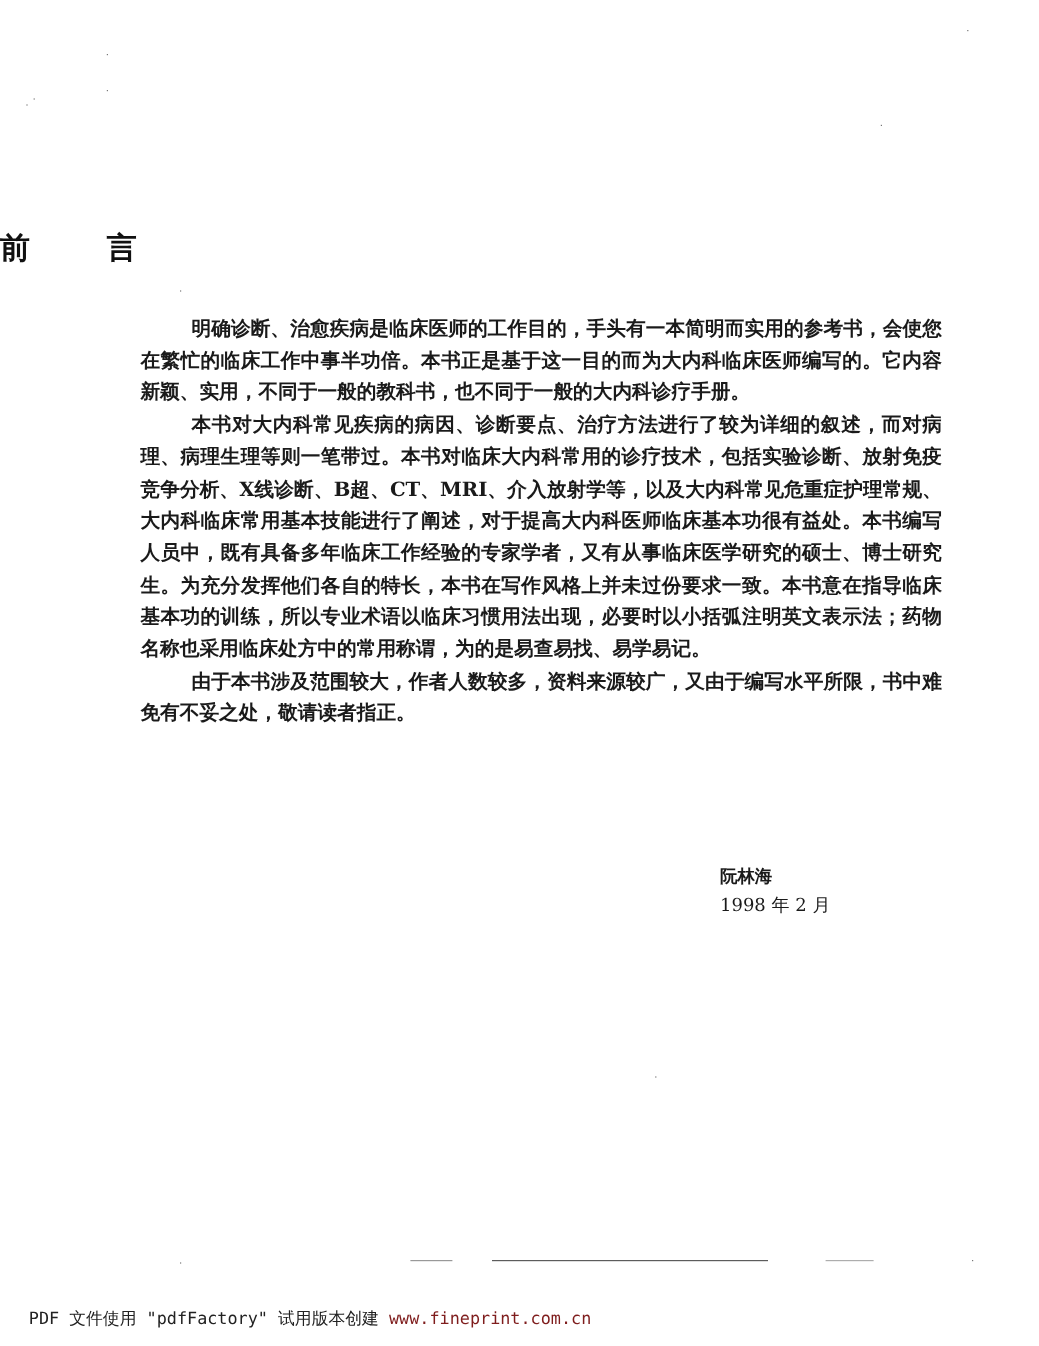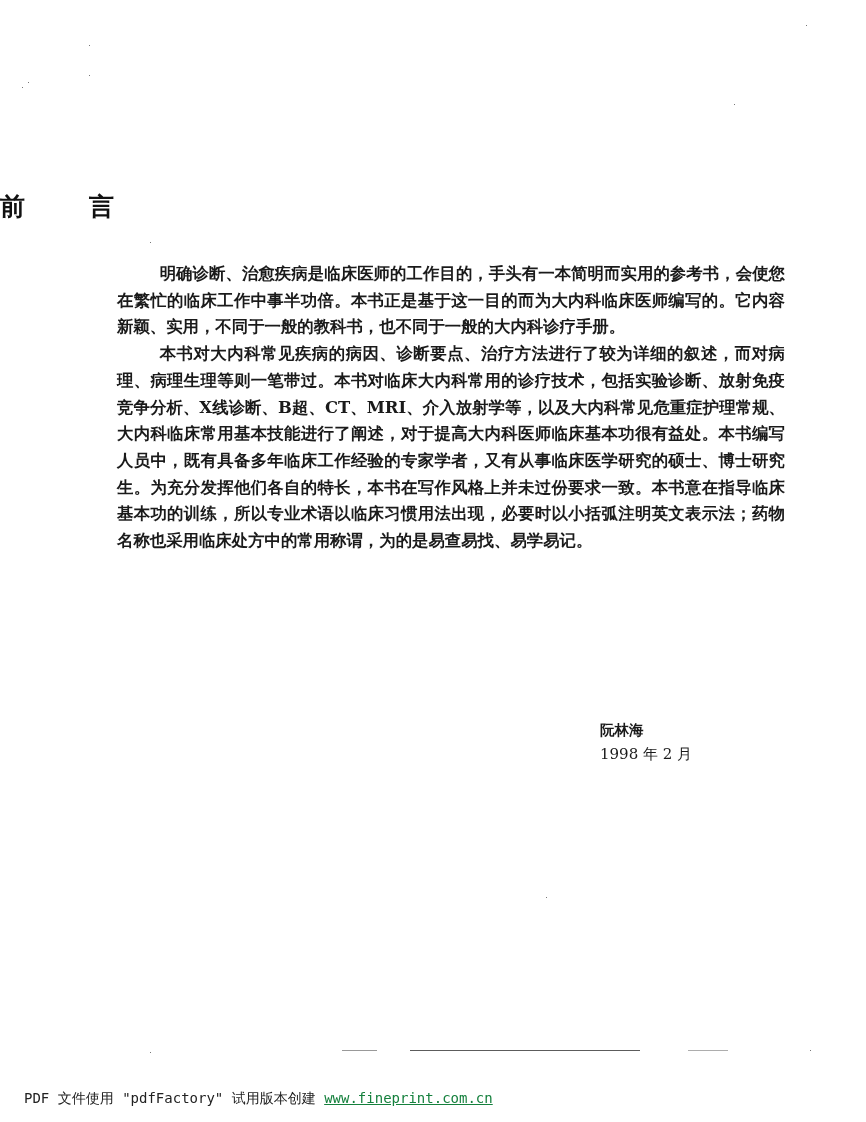--- a/index.html
+++ b/index.html
@@ -81,34 +81,34 @@
     .footer {
       position: absolute;
       top: 1090px;
       left: 24px;
       font-family: "DejaVu Sans Mono", "Liberation Mono", monospace;
       font-size: 14px;
       color: #222;
       white-space: nowrap;
     }
     .footer a {
-      color: #15803d;
-      text-decoration: underline;
+      color: #7f1d1d;
     }
   </style>
 </head>
 <body>
 
 <div class="page-title">
   <span class="t1">前</span><span class="gap"></span><span class="t2">言</span>
 </div>
 
 <div class="body-text">
   <p>明确诊断、治愈疾病是临床医师的工作目的，手头有一本简明而实用的参考书，会使您在繁忙的临床工作中事半功倍。本书正是基于这一目的而为大内科临床医师编写的。它内容新颖、实用，不同于一般的教科书，也不同于一般的大内科诊疗手册。</p>
   <p>本书对大内科常见疾病的病因、诊断要点、治疗方法进行了较为详细的叙述，而对病理、病理生理等则一笔带过。本书对临床大内科常用的诊疗技术，包括实验诊断、放射免疫竞争分析、X线诊断、B超、CT、MRI、介入放射学等，以及大内科常见危重症护理常规、大内科临床常用基本技能进行了阐述，对于提高大内科医师临床基本功很有益处。本书编写人员中，既有具备多年临床工作经验的专家学者，又有从事临床医学研究的硕士、博士研究生。为充分发挥他们各自的特长，本书在写作风格上并未过份要求一致。本书意在指导临床基本功的训练，所以专业术语以临床习惯用法出现，必要时以小括弧注明英文表示法；药物名称也采用临床处方中的常用称谓，为的是易查易找、易学易记。</p>
+  <p>由于本书涉及范围较大，作者人数较多，资料来源较广，又由于编写水平所限，书中难免有不妥之处，敬请读者指正。</p>
 </div>
 
 <div class="signature author">阮林海</div>
 <div class="signature date">1998 年 2 月</div>
 
 <div class="speck" style="left:89px;top:45px;"></div>
 <div class="speck" style="left:28px;top:82px;"></div>
 <div class="speck" style="left:22px;top:87px;"></div>
 <div class="speck" style="left:89px;top:75px;"></div>
 <div class="speck" style="left:734px;top:104px;"></div>

